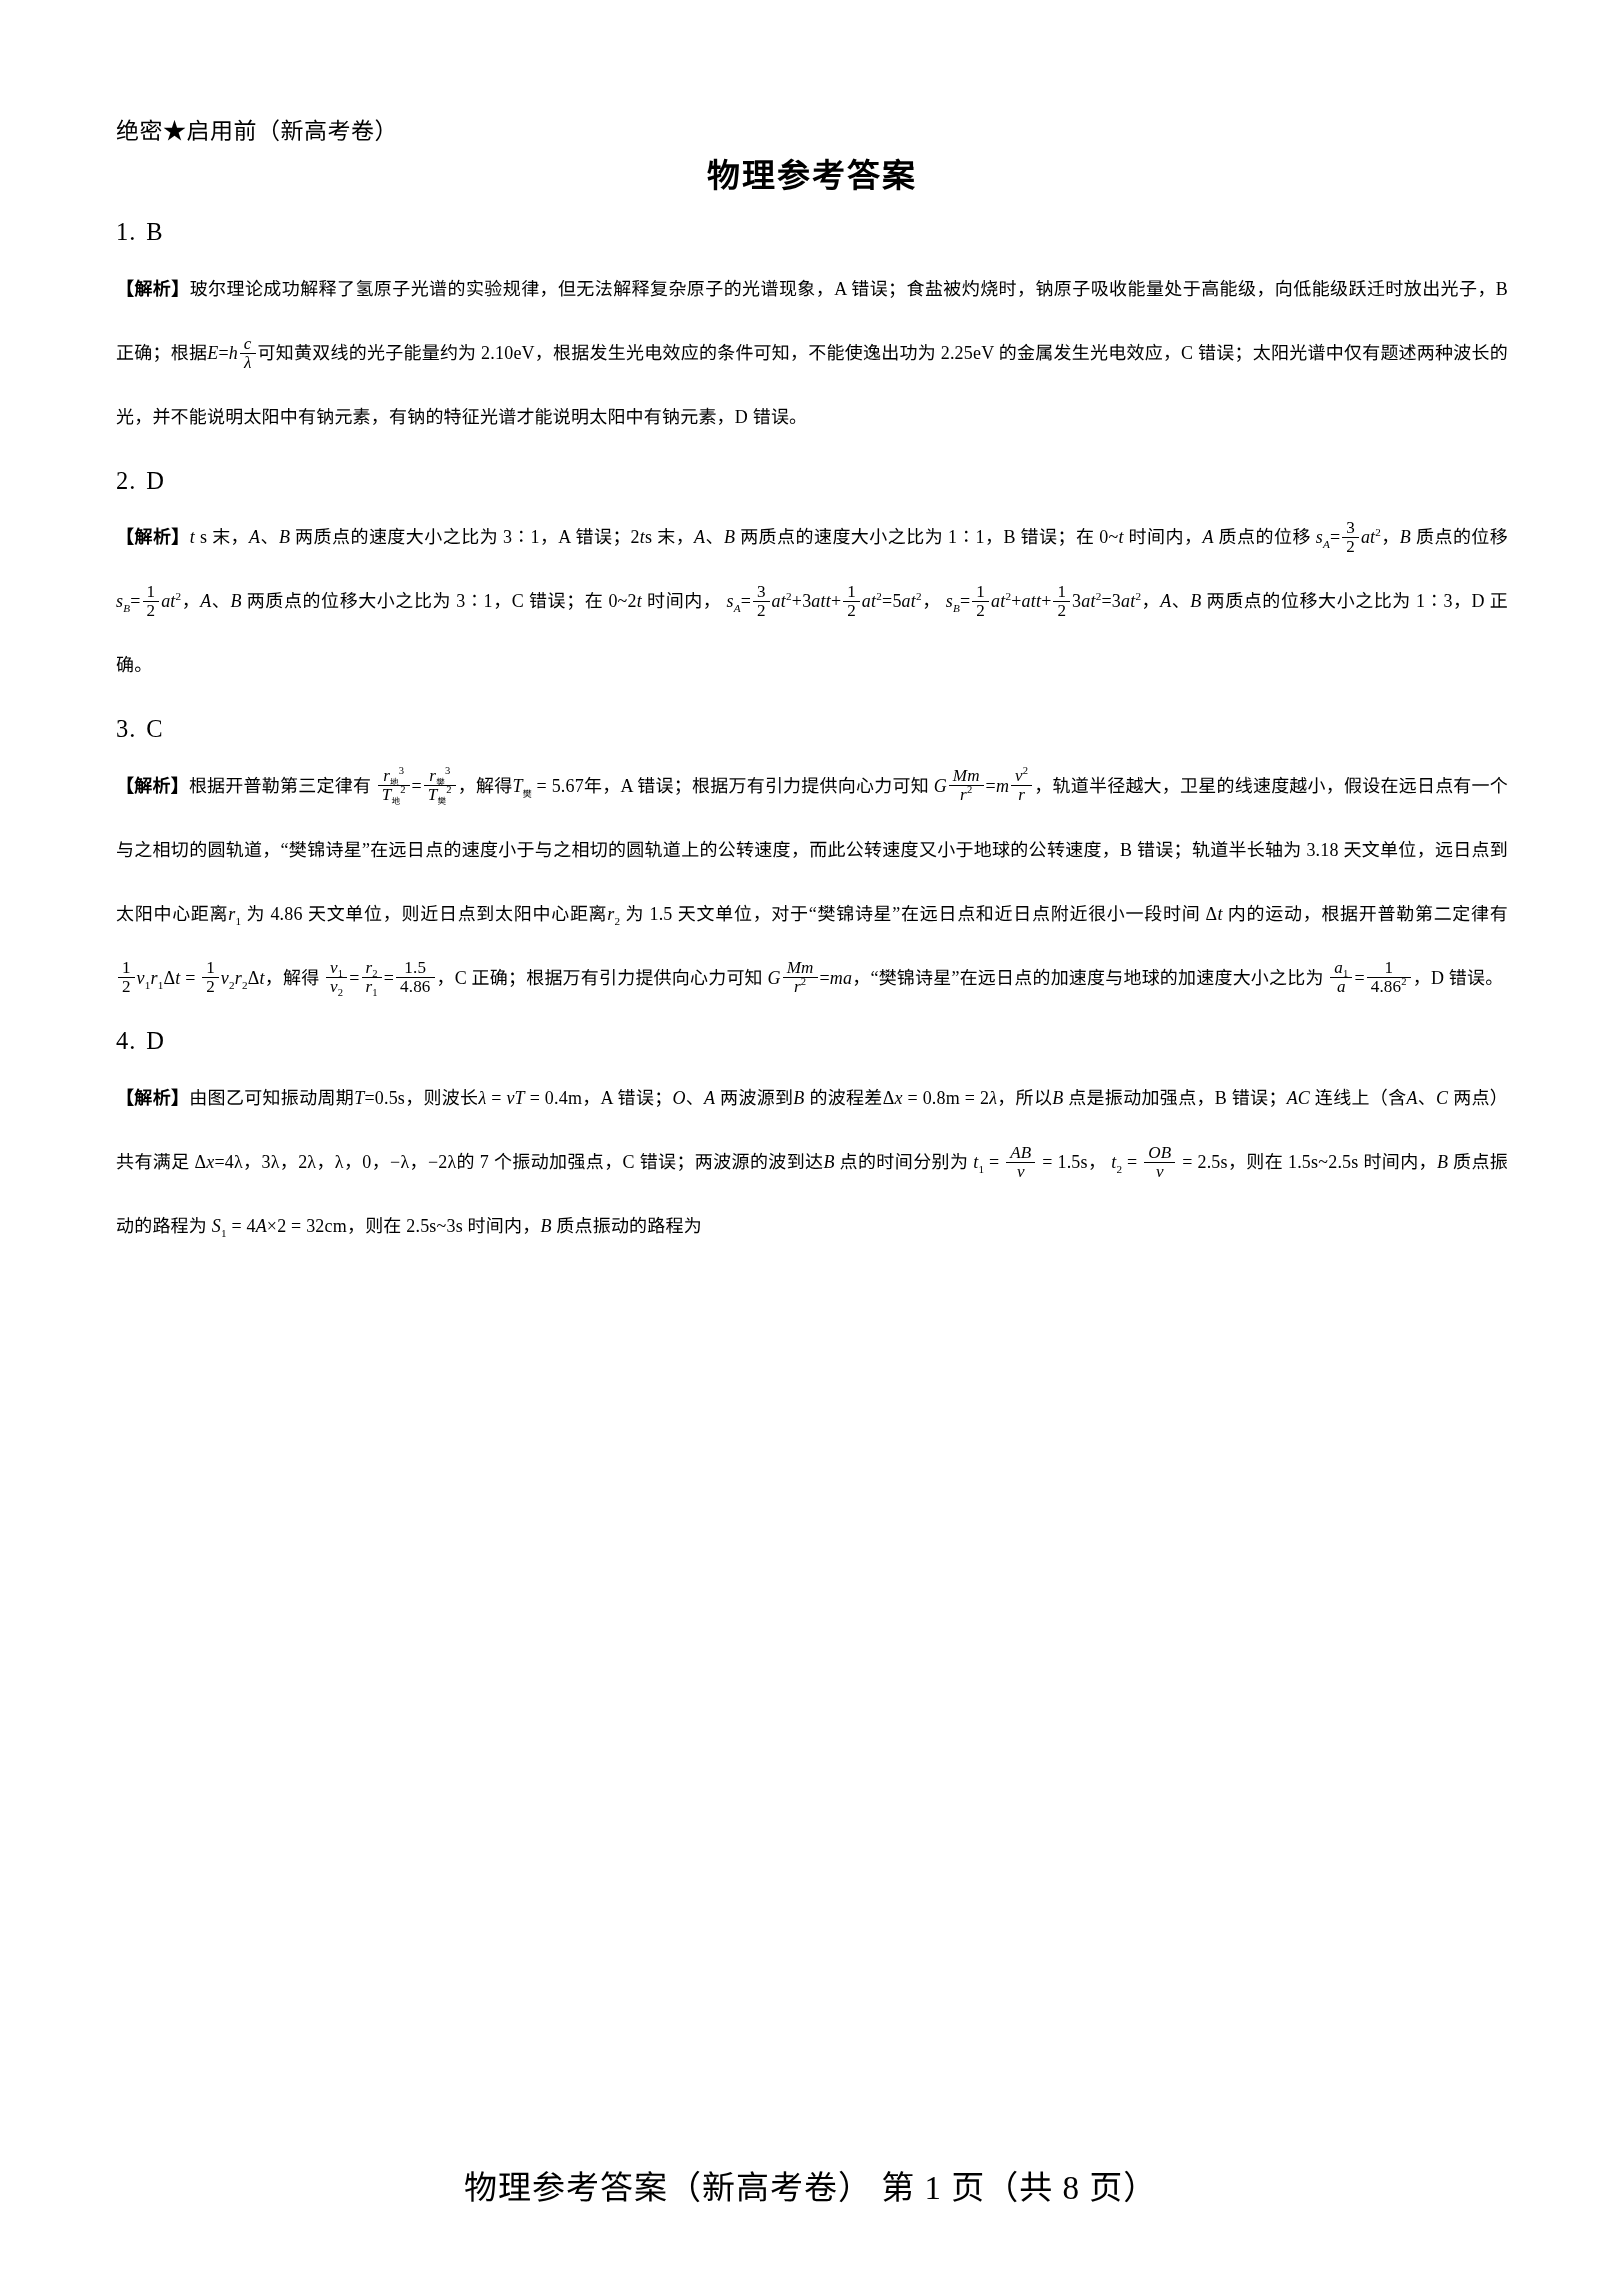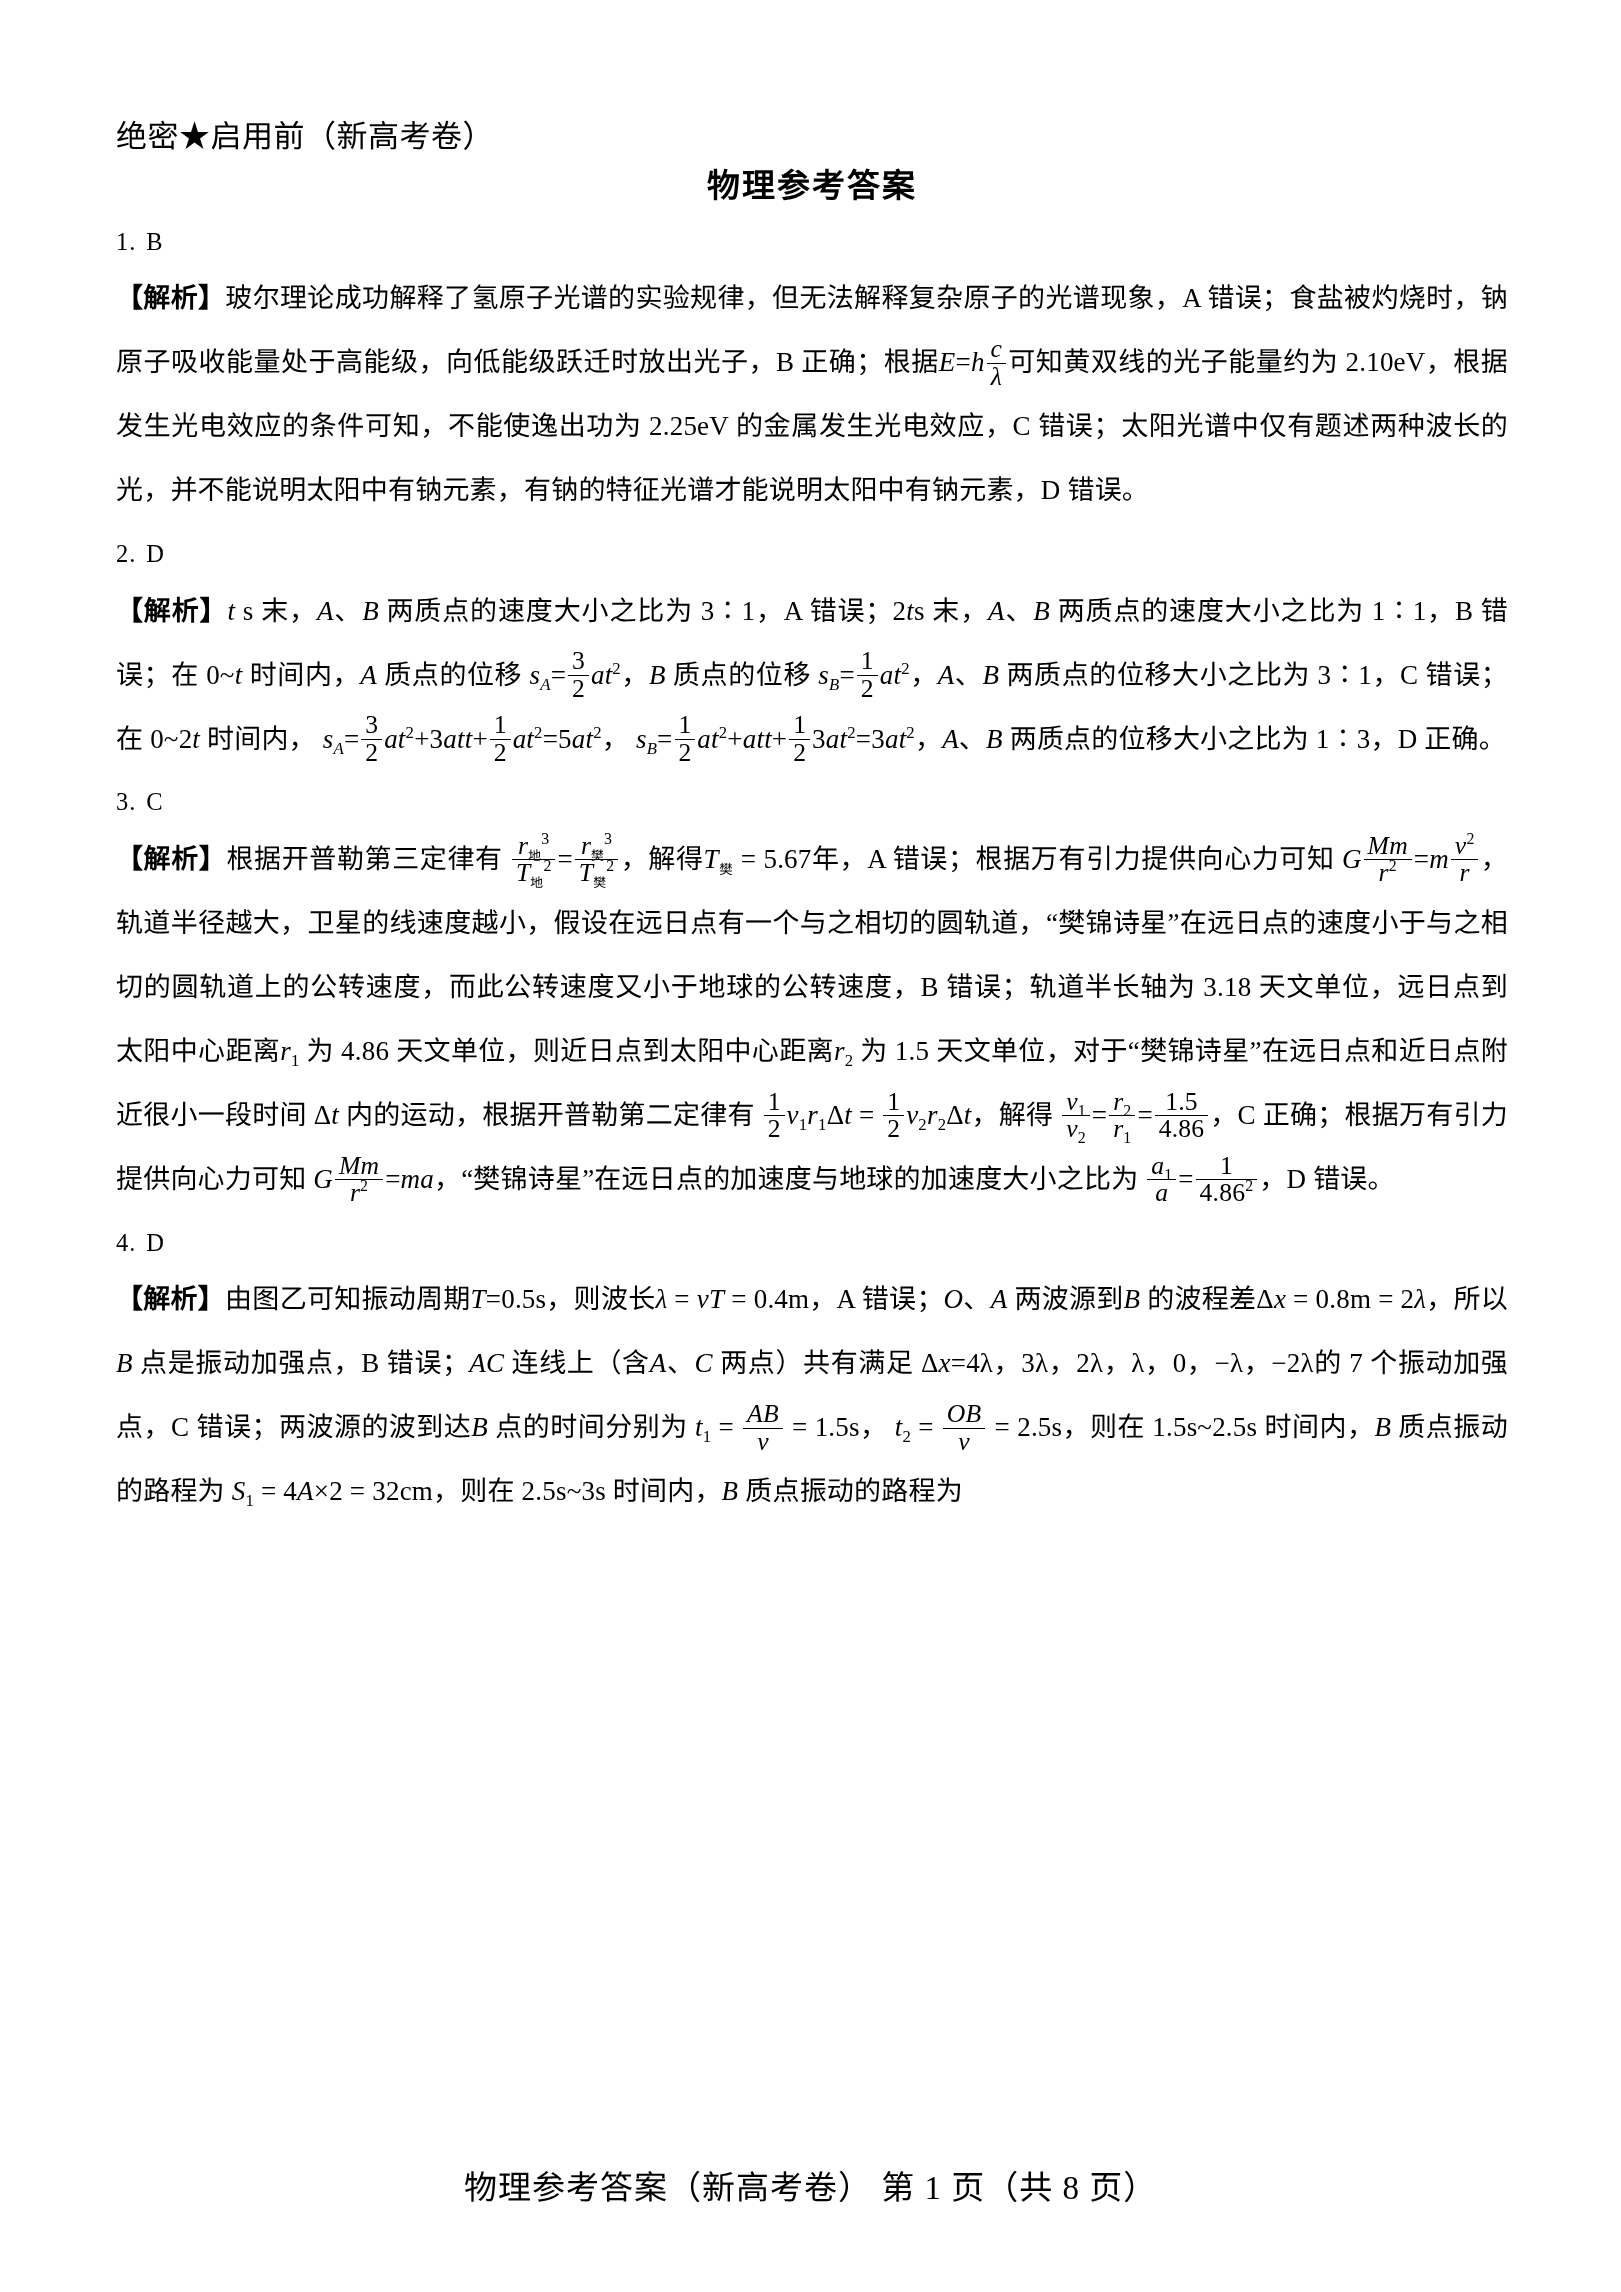--- a/index.html
+++ b/index.html
@@ -23,21 +23,21 @@
   }
   .content {
     position: absolute;
     left: 116px;
     top: 118px;
     width: 1392px;
   }
 
   
   .secret-line {
-    font-size: 31px;
+    font-size: 23px;
     line-height: 1.2;
     letter-spacing: 0.5px;
     margin: 0 0 9.8px 0;
   }
 
   
   .doc-title {
     text-align: center;
     font-family: "DejaVu Sans", "Liberation Sans", sans-serif;
     font-weight: bold;
@@ -52,21 +52,21 @@
     font-size: 24.5px;
     line-height: 1.5;
     margin: 13.7px 0 5.9px 0;
     letter-spacing: 1px;
   }
   .qnum .num { font-family: "Liberation Serif", serif; }
   .qnum .ans { font-family: "Liberation Serif", serif; margin-left: 9.8px; }
 
   
   .para {
-    font-size: 27px;
+    font-size: 18px;
     line-height: 64px;
     margin: 0 0 0 0;
     text-align: justify;
     text-justify: inter-ideograph;
     letter-spacing: 0.2px;
   }
   .tag { font-weight: bold; }
 
   
   i, .v {

